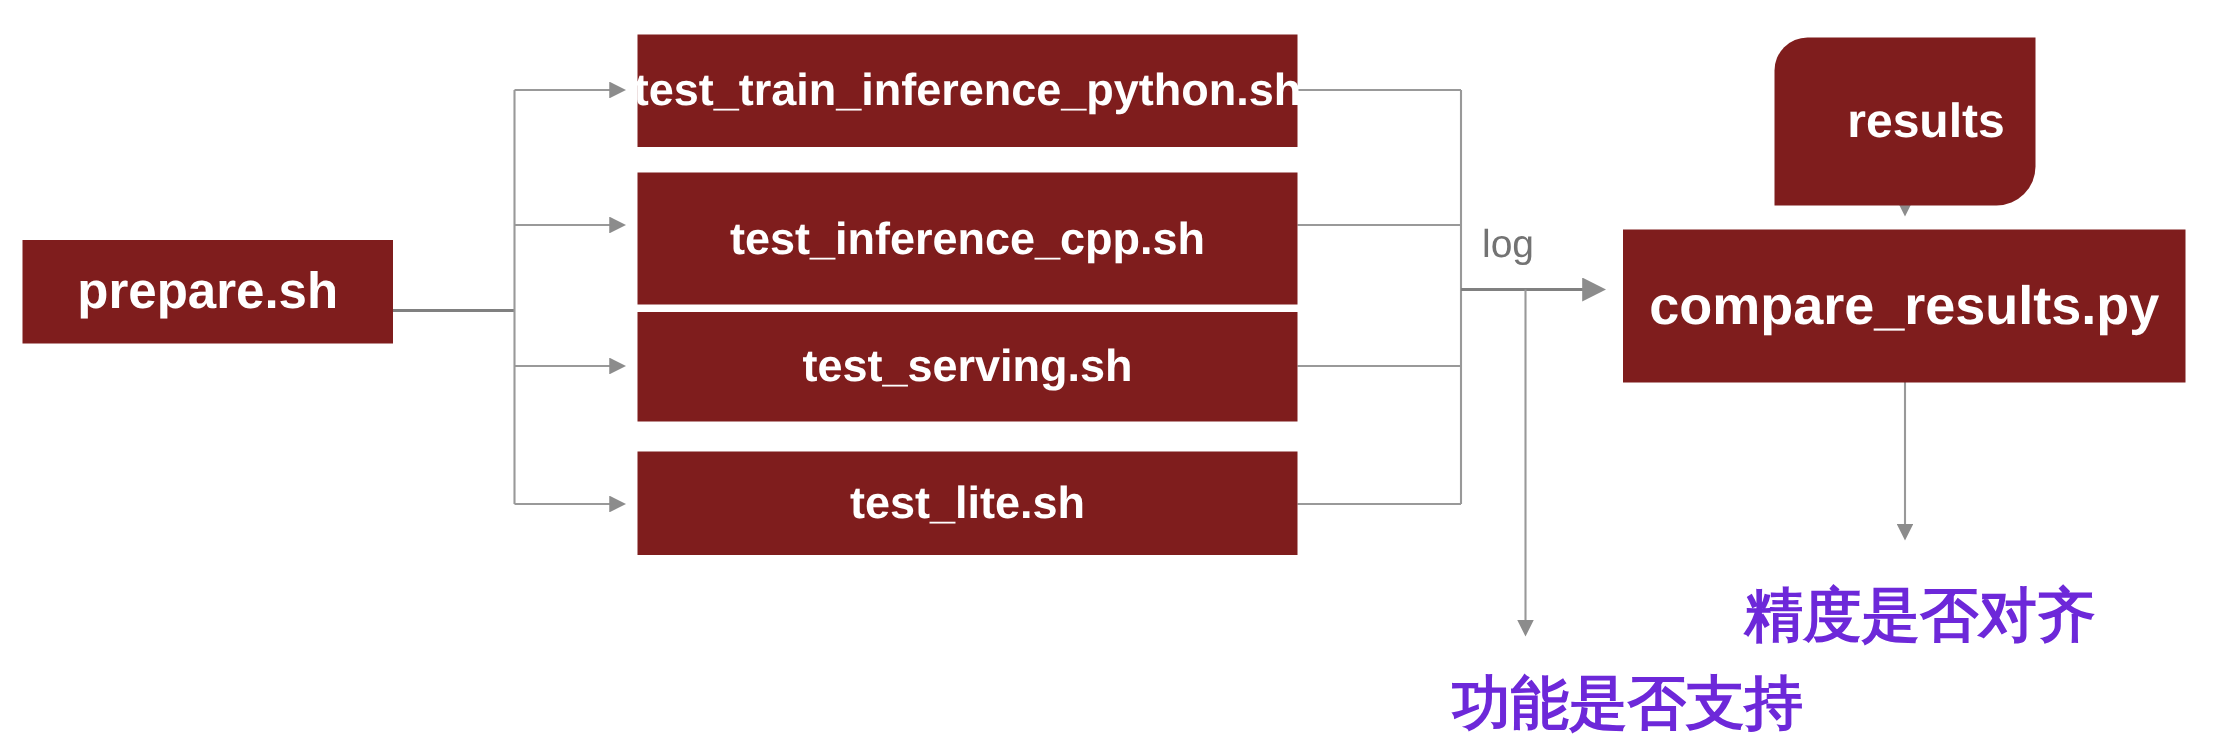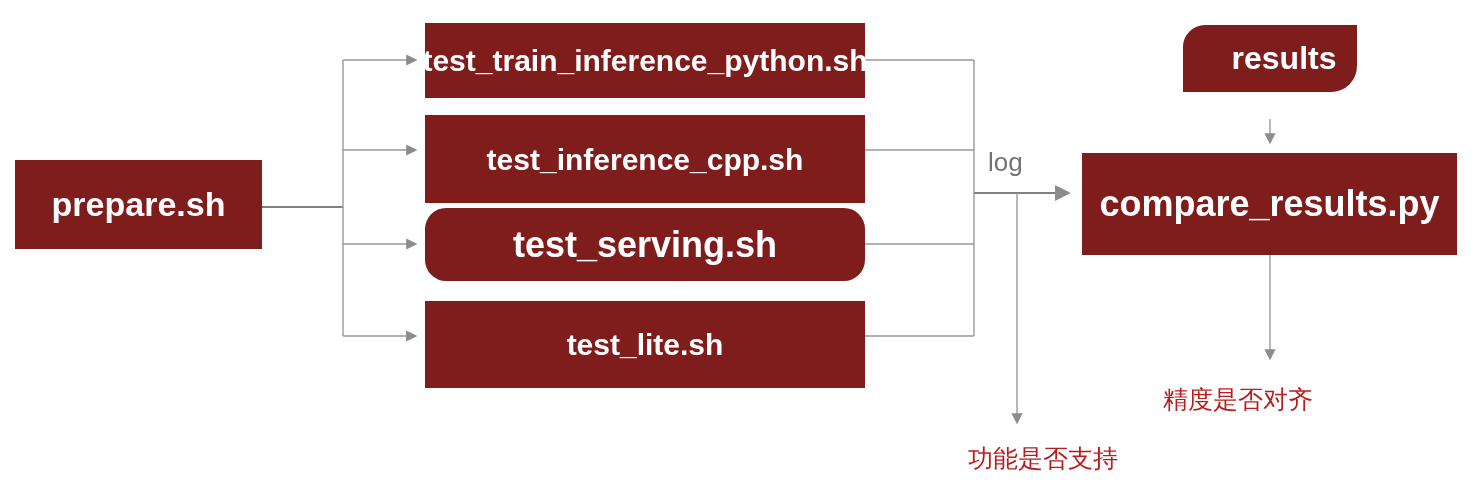--- a/index.html
+++ b/index.html
@@ -37,41 +37,41 @@
     background: #7f1d1d;
     color: #ffffff;
     font-weight: bold;
     display: flex;
     align-items: center;
     justify-content: center;
     text-align: center;
     line-height: 1.1;
     box-sizing: border-box;
   }
-  .node-prepare   { left: 15px;   top: 160px; width: 247px; height: 89px; font-size: 34px; }
+  .node-prepare   { left: 15px;   top: 160px; width: 247px; height: 69px; font-size: 34px; }
   .node-test-1    { left: 425px;  top: 23px;  width: 440px; height: 75px; font-size: 30px; }
   .node-test-2    { left: 425px;  top: 115px; width: 440px; height: 88px; font-size: 30px; }
-  .node-test-3    { left: 425px;  top: 208px; width: 440px; height: 73px; font-size: 36px; border-radius: 21px; }
-  .node-test-4    { left: 425px;  top: 301px; width: 440px; height: 87px; font-size: 30px; }
-  .node-results   { left: 1183px; top: 25px;  width: 174px; height: 67px; font-size: 32px;
+  .node-test-3    { left: 425px;  top: 208px; width: 440px; height: 73px; font-size: 30px; }
+  .node-test-4    { left: 425px;  top: 301px; width: 440px; height: 69px; font-size: 30px; }
+  .node-results   { left: 1183px; top: 25px;  width: 174px; height: 112px; font-size: 32px;
                     border-radius: 22px 0 26px 0; padding-left: 28px; }
   .node-compare   { left: 1082px; top: 153px; width: 375px; height: 102px; font-size: 36px; }
   .edge-label-log {
     position: absolute;
     left: 988px;
     top: 147px;
     font-size: 26px;
     font-weight: normal;
     color: #737373;
   }
   .annotation {
     position: absolute;
-    font-size: 25px;
-    font-weight: normal;
-    color: #b91c1c;
+    font-size: 39px;
+    font-weight: bold;
+    color: #6d28d9;
     white-space: nowrap;
   }
   .annotation-accuracy { left: 1163px; top: 383px; }
   .annotation-function { left: 968px;  top: 442px; }
 </style>
 </head>
 <body>
 
 <div class="canvas">
 

